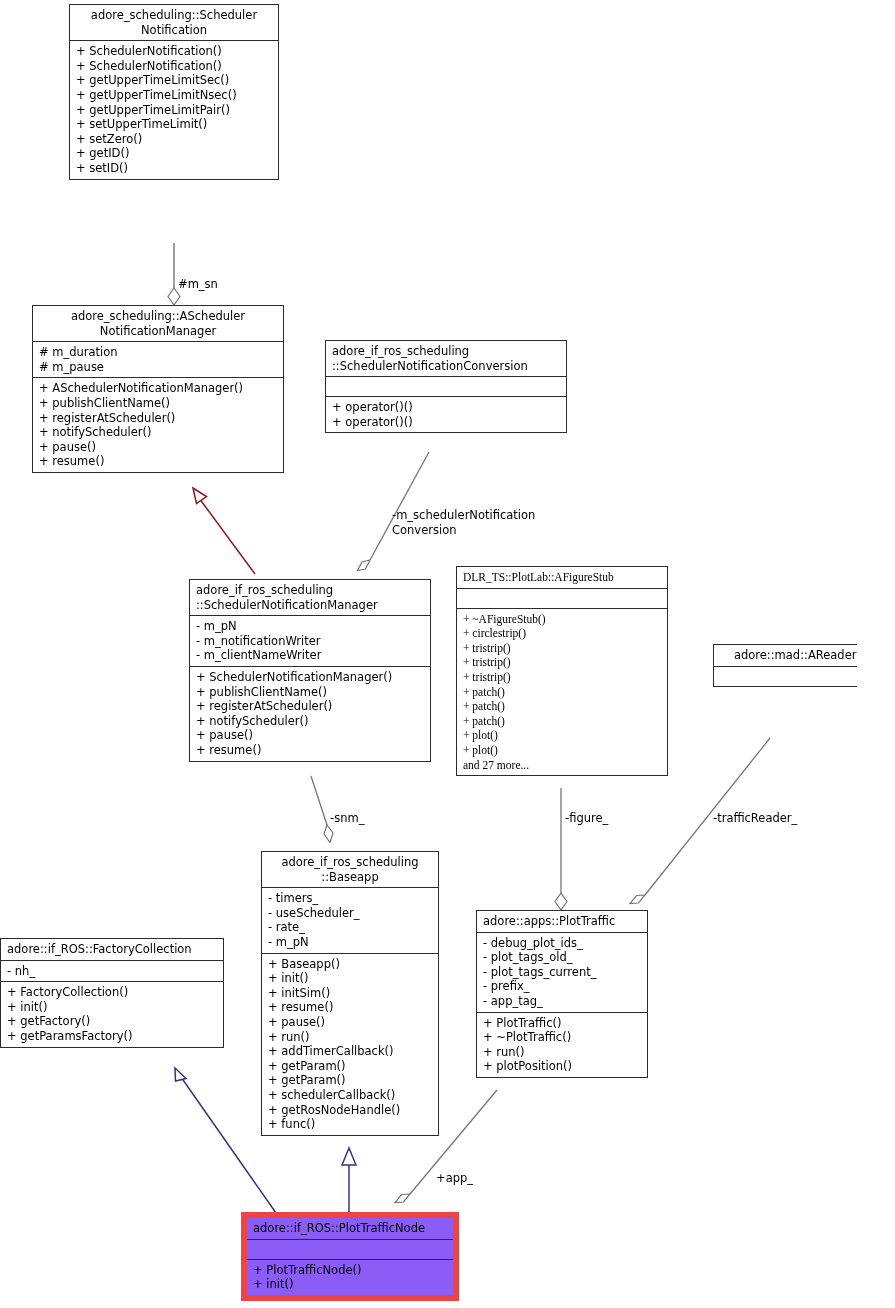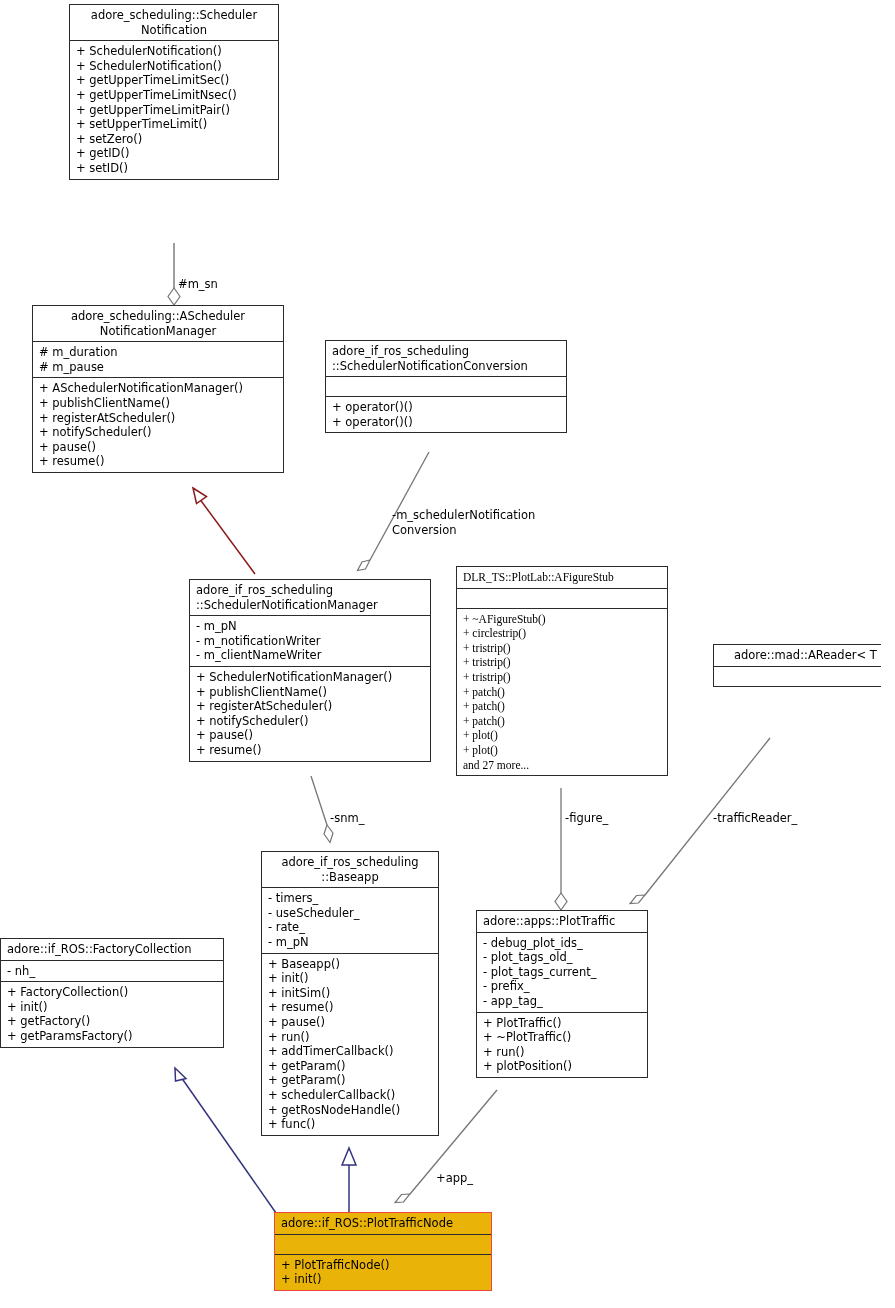--- a/index.html
+++ b/index.html
@@ -10,43 +10,41 @@
   body {
     font-family: "DejaVu Sans", "Liberation Sans", sans-serif;
     -webkit-font-smoothing: antialiased;
   }
   #diagram {
     position: relative;
     width: 857px;
     height: 1308px;
     overflow: hidden;
     background: #ffffff;
-    padding-left: 24px;
   }
   svg.edges {
     position: absolute;
     left: 0;
     top: 0;
     width: 895px;
     height: 1308px;
     pointer-events: none;
   }
   .uml-class {
     position: absolute;
     box-sizing: border-box;
     border: 1px solid #2b2b2b;
     background: #ffffff;
     font-size: 11.5px;
     line-height: 14.6px;
     color: #000000;
   }
   .uml-class.filled {
-    background: #eab308;
-    border: 1px solid #ef4444;
-    margin-left: 33px;
+    background: #8b5cf6;
+    border: 6px solid #ef4444;
   }
   .cls-title {
     text-align: center;
     padding: 3px 6px 3px 6px;
     border-bottom: 1px solid #2b2b2b;
     white-space: pre-line;
   }
   .cls-title.left {
     text-align: left;
   }

